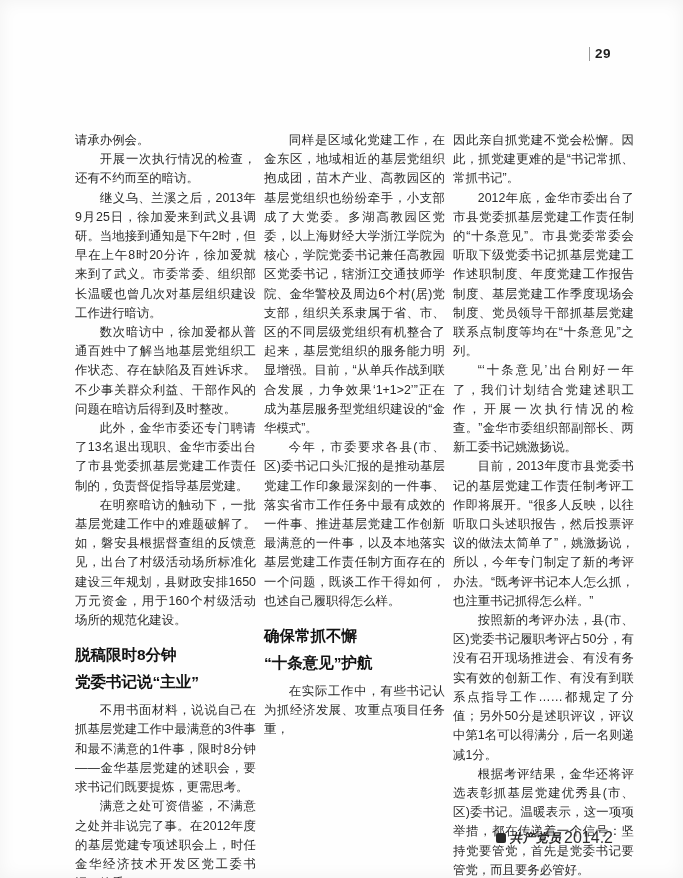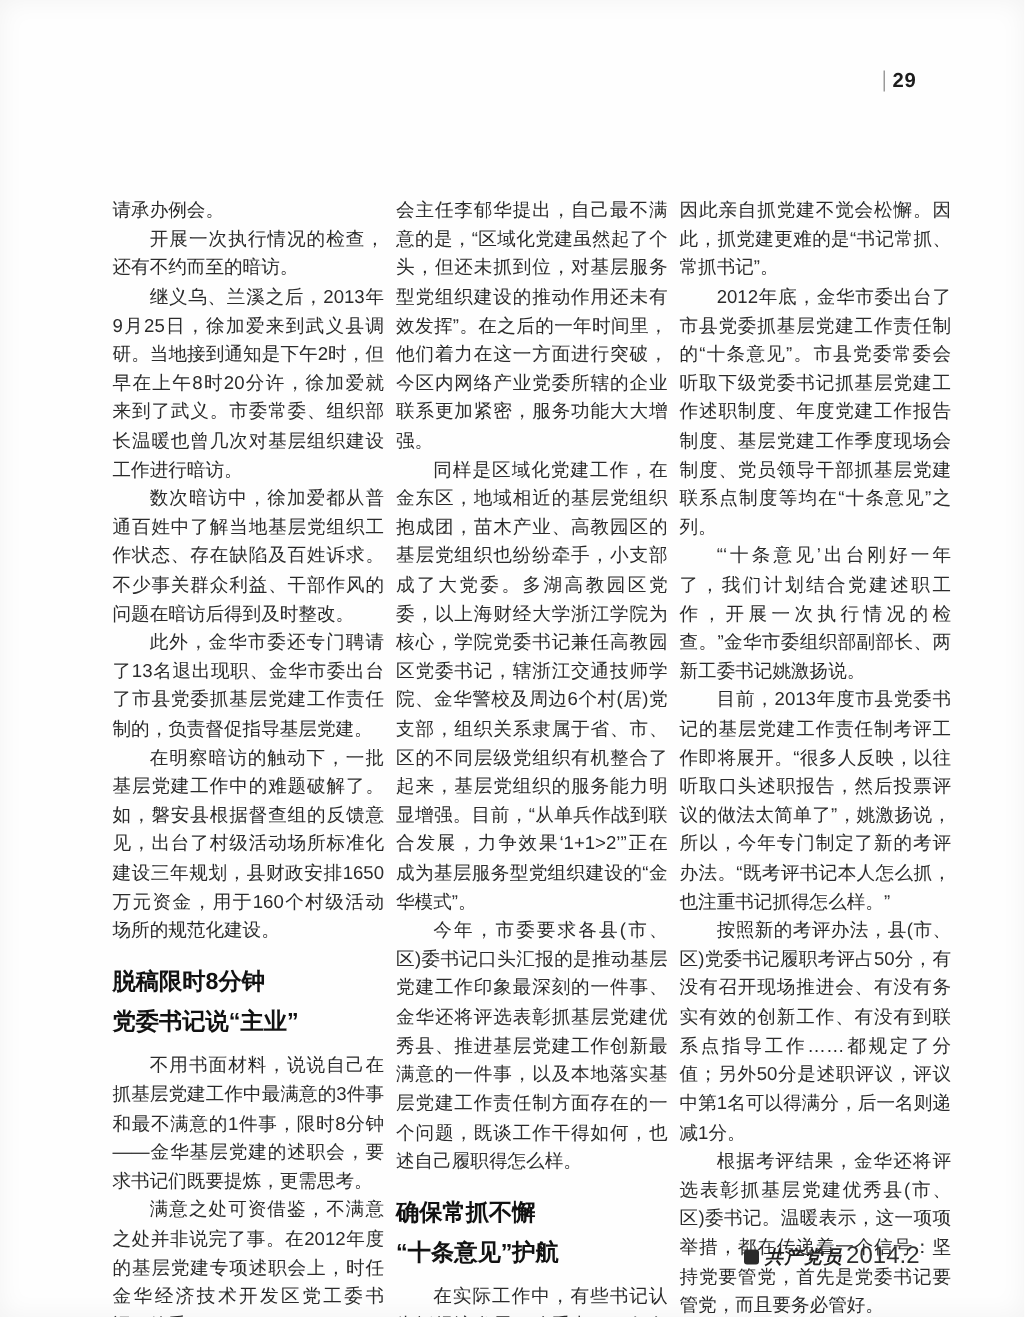--- a/index.html
+++ b/index.html
@@ -73,23 +73,22 @@
         <p class="para">继义乌、兰溪之后，2013年9月25日，徐加爱来到武义县调研。当地接到通知是下午2时，但早在上午8时20分许，徐加爱就来到了武义。市委常委、组织部长温暖也曾几次对基层组织建设工作进行暗访。</p>
         <p class="para">数次暗访中，徐加爱都从普通百姓中了解当地基层党组织工作状态、存在缺陷及百姓诉求。不少事关群众利益、干部作风的问题在暗访后得到及时整改。</p>
         <p class="para">此外，金华市委还专门聘请了13名退出现职、金华市委出台了市县党委抓基层党建工作责任制的，负责督促指导基层党建。</p>
         <p class="para">在明察暗访的触动下，一批基层党建工作中的难题破解了。如，磐安县根据督查组的反馈意见，出台了村级活动场所标准化建设三年规划，县财政安排1650万元资金，用于160个村级活动场所的规范化建设。</p>
         <h3 class="subhead">脱稿限时8分钟
 党委书记说“主业”</h3>
         <p class="para">不用书面材料，说说自己在抓基层党建工作中最满意的3件事和最不满意的1件事，限时8分钟——金华基层党建的述职会，要求书记们既要提炼，更需思考。</p>
         <p class="para">满意之处可资借鉴，不满意之处并非说完了事。在2012年度的基层党建专项述职会上，时任金华经济技术开发区党工委书记、管委</p>
       </div>
     <div class="col">
-        <p class="para noindent">会主任李郁华提出，自己最不满意的是，“区域化党建虽然起了个头，但还未抓到位，对基层服务型党组织建设的推动作用还未有效发挥”。在之后的一年时间里，他们着力在这一方面进行突破，今区内网络产业党委所辖的企业联系更加紧密，服务功能大大增强。</p>
         <p class="para">同样是区域化党建工作，在金东区，地域相近的基层党组织抱成团，苗木产业、高教园区的基层党组织也纷纷牵手，小支部成了大党委。多湖高教园区党委，以上海财经大学浙江学院为核心，学院党委书记兼任高教园区党委书记，辖浙江交通技师学院、金华警校及周边6个村(居)党支部，组织关系隶属于省、市、区的不同层级党组织有机整合了起来，基层党组织的服务能力明显增强。目前，“从单兵作战到联合发展，力争效果‘1+1&gt;2’”正在成为基层服务型党组织建设的“金华模式”。</p>
-        <p class="para">今年，市委要求各县(市、区)委书记口头汇报的是推动基层党建工作印象最深刻的一件事、金华还将评选表彰抓基层党建优秀县、推进基层党建工作创新最满意的一件事，以及本地落实基层党建工作责任制方面存在的一个问题，既谈工作干得如何，也述自己履职得怎么样。</p>
+        <p class="para">今年，市委要求各县(市、区)委书记口头汇报的是推动基层党建工作印象最深刻的一件事、落实省市工作任务中最有成效的一件事、推进基层党建工作创新最满意的一件事，以及本地落实基层党建工作责任制方面存在的一个问题，既谈工作干得如何，也述自己履职得怎么样。</p>
         <h3 class="subhead">确保常抓不懈
 “十条意见”护航</h3>
         <p class="para">在实际工作中，有些书记认为抓经济发展、攻重点项目任务重，</p>
       </div>
     <div class="col">
         <p class="para noindent">因此亲自抓党建不觉会松懈。因此，抓党建更难的是“书记常抓、常抓书记”。</p>
         <p class="para">2012年底，金华市委出台了市县党委抓基层党建工作责任制的“十条意见”。市县党委常委会听取下级党委书记抓基层党建工作述职制度、年度党建工作报告制度、基层党建工作季度现场会制度、党员领导干部抓基层党建联系点制度等均在“十条意见”之列。</p>
         <p class="para">“‘十条意见’出台刚好一年了，我们计划结合党建述职工作，开展一次执行情况的检查。”金华市委组织部副部长、两新工委书记姚激扬说。</p>
         <p class="para">目前，2013年度市县党委书记的基层党建工作责任制考评工作即将展开。“很多人反映，以往听取口头述职报告，然后投票评议的做法太简单了”，姚激扬说，所以，今年专门制定了新的考评办法。“既考评书记本人怎么抓，也注重书记抓得怎么样。”</p>
         <p class="para">按照新的考评办法，县(市、区)党委书记履职考评占50分，有没有召开现场推进会、有没有务实有效的创新工作、有没有到联系点指导工作……都规定了分值；另外50分是述职评议，评议中第1名可以得满分，后一名则递减1分。</p>

